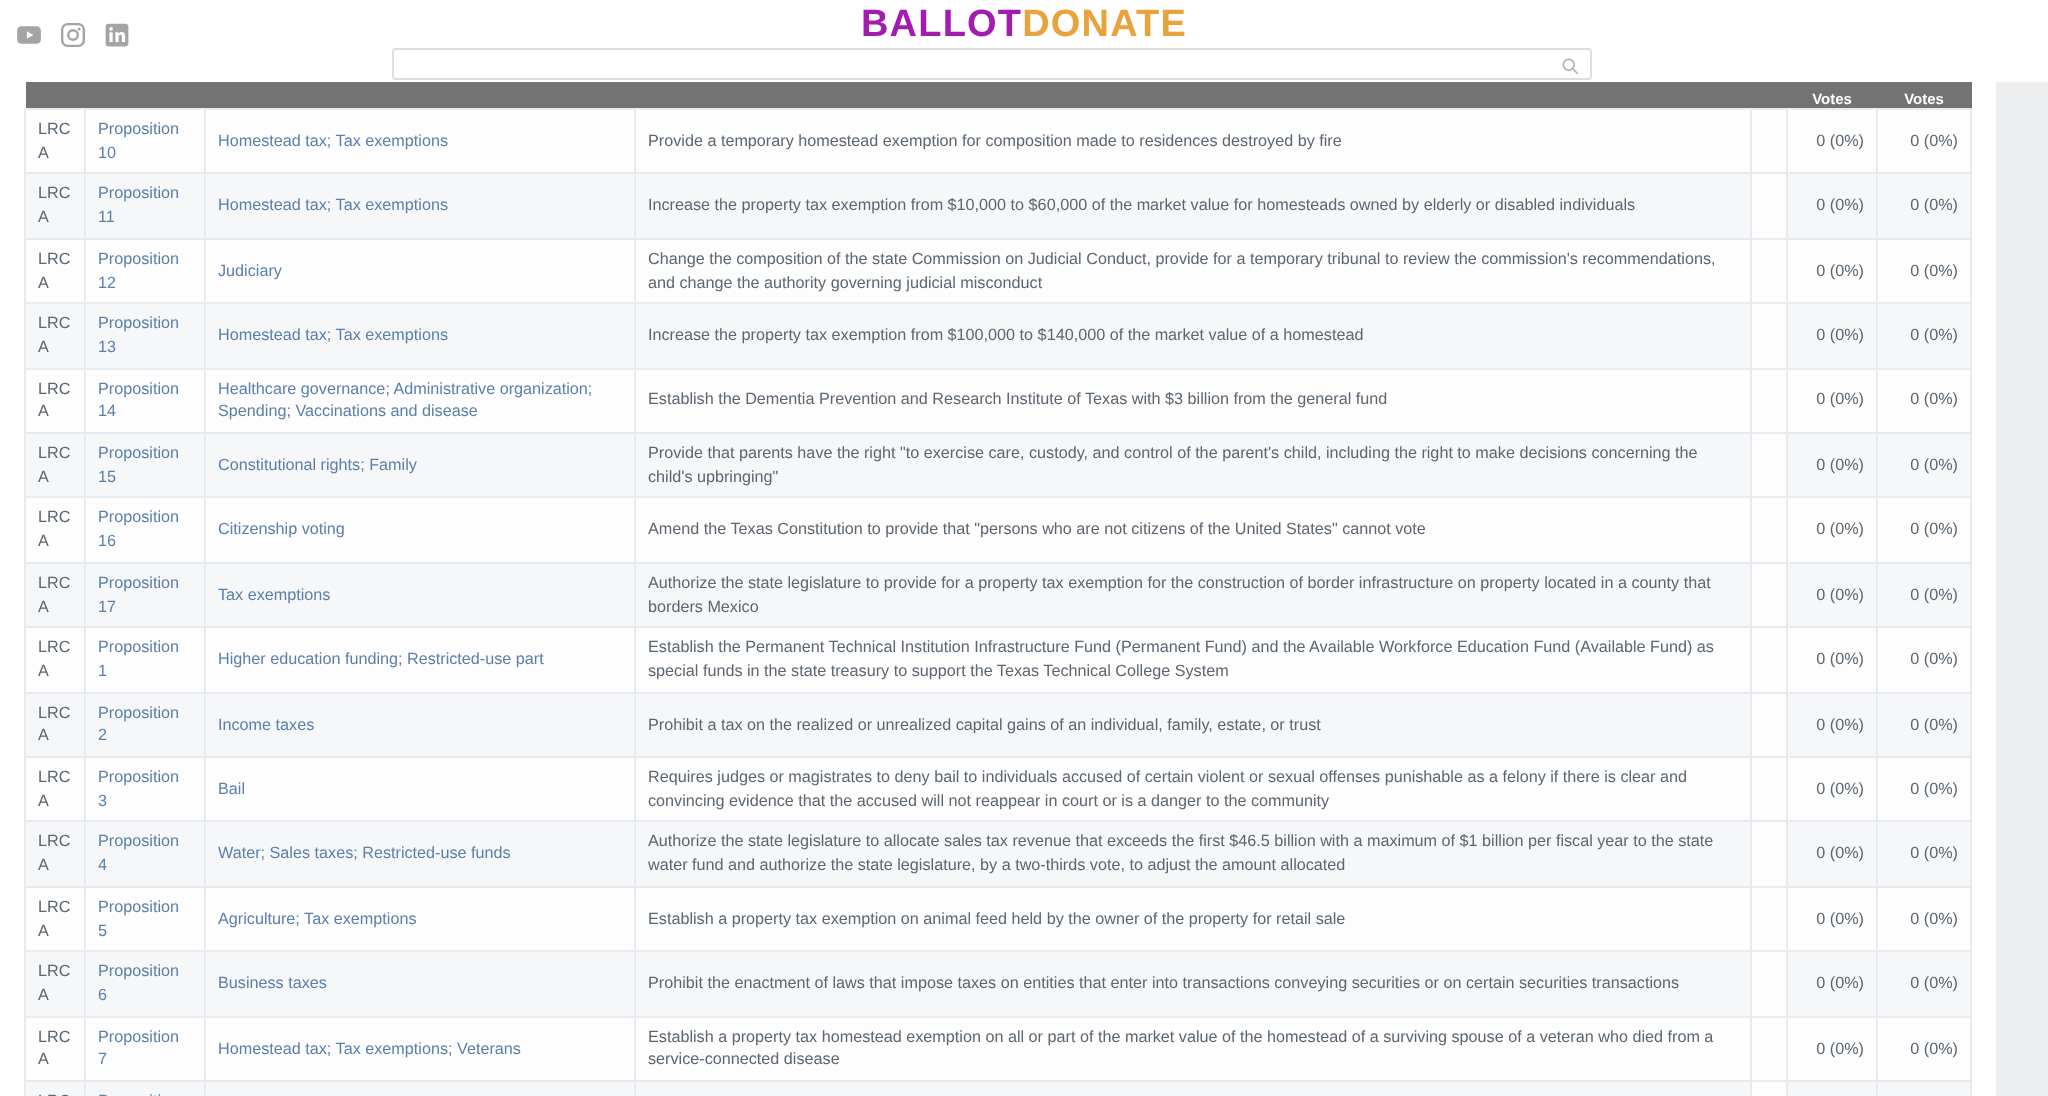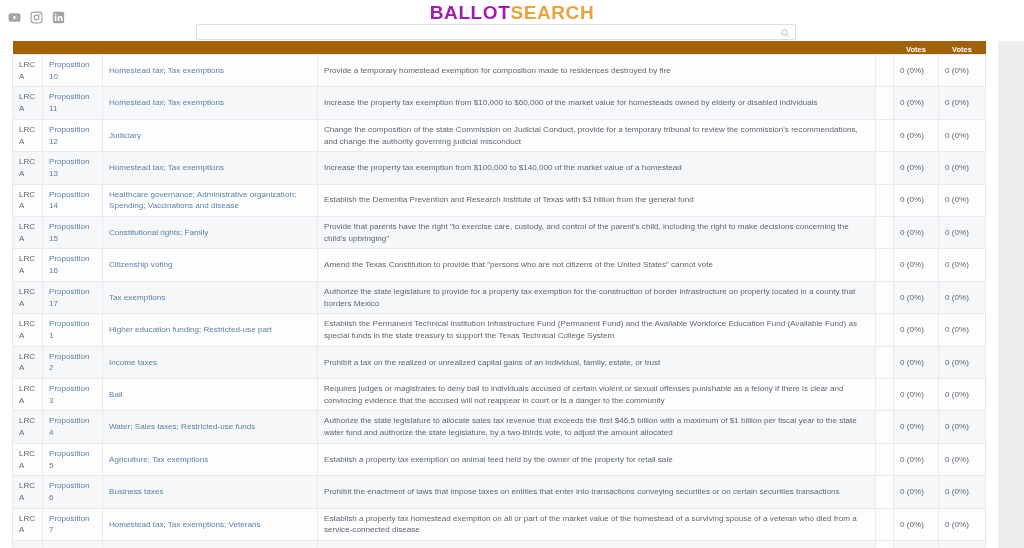--- a/index.html
+++ b/index.html
@@ -157,21 +157,21 @@
     overflow: hidden;
   }
 
   table.results {
     border-collapse: collapse;
     width: 973px;
     table-layout: fixed;
     margin: 0;
   }
   table.results thead th {
-    background: #a16207;
+    background: #737373;
     color: #ffffff;
     font-size: 7.5px;
     font-weight: bold;
     text-align: center;
     height: 13px;
     padding: 0;
     vertical-align: bottom;
     line-height: 8px;
     overflow: hidden;
   }
@@ -187,21 +187,21 @@
   }
   table.results tbody tr:nth-child(even) td { background: #f6f7f9; }
 
   td.c-type   { color: #5a7fa8; text-align: left; }
   td.c-prop a,
   td.c-topic a { color: #5a7fa8; text-decoration: none; }
   td.c-prop   { color: #5a7fa8; }
   td.c-topic  { color: #5a7fa8; }
   td.c-desc   { color: #54606b; }
   td.c-blank  { background: #fdfdfe !important; }
-  td.c-votes  { text-align: left; color: #5b6670; white-space: nowrap; }
+  td.c-votes  { text-align: right; color: #5b6670; white-space: nowrap; }
 
   
   col.w-type  { width: 30px; }
   col.w-prop  { width: 60px; }
   col.w-topic { width: 215px; }
   col.w-desc  { width: 558px; }
   col.w-blank { width: 18px; }
   col.w-v1    { width: 45px; }
   col.w-v2    { width: 47px; }
 </style>
@@ -230,21 +230,21 @@
         <svg class="social-ic" viewBox="0 0 24 24">
           <rect x="1.5" y="1.5" width="21" height="21" rx="3" fill="#6b6d70"></rect>
           <rect x="5" y="9.5" width="3" height="9" fill="#fff"></rect>
           <circle cx="6.5" cy="6.3" r="1.7" fill="#fff"></circle>
           <path d="M10.5 9.5h3v1.3c.6-1 1.7-1.5 2.9-1.5 2.2 0 3.1 1.4 3.1 3.8v5.4h-3v-4.8c0-1.2-.4-1.9-1.4-1.9-1 0-1.6.7-1.6 1.9v4.8h-3z" fill="#fff"></path>
         </svg>
       </a>
     </div>
 
     <div class="brand">
-      <span class="b1">BALLOT</span><span class="b2">SEARCH</span>
+      <span class="b1">BALLOT</span><span class="b2">DONATE</span>
     </div>
 
     <div class="searchbox">
       <svg class="search-ic" viewBox="0 0 24 24">
         <circle cx="10.5" cy="10.5" r="6.5" fill="none" stroke="#7c7e81" stroke-width="2"></circle>
         <line x1="15.4" y1="15.4" x2="21" y2="21" stroke="#7c7e81" stroke-width="2" stroke-linecap="round"></line>
       </svg>
     </div>
 
   </div>

